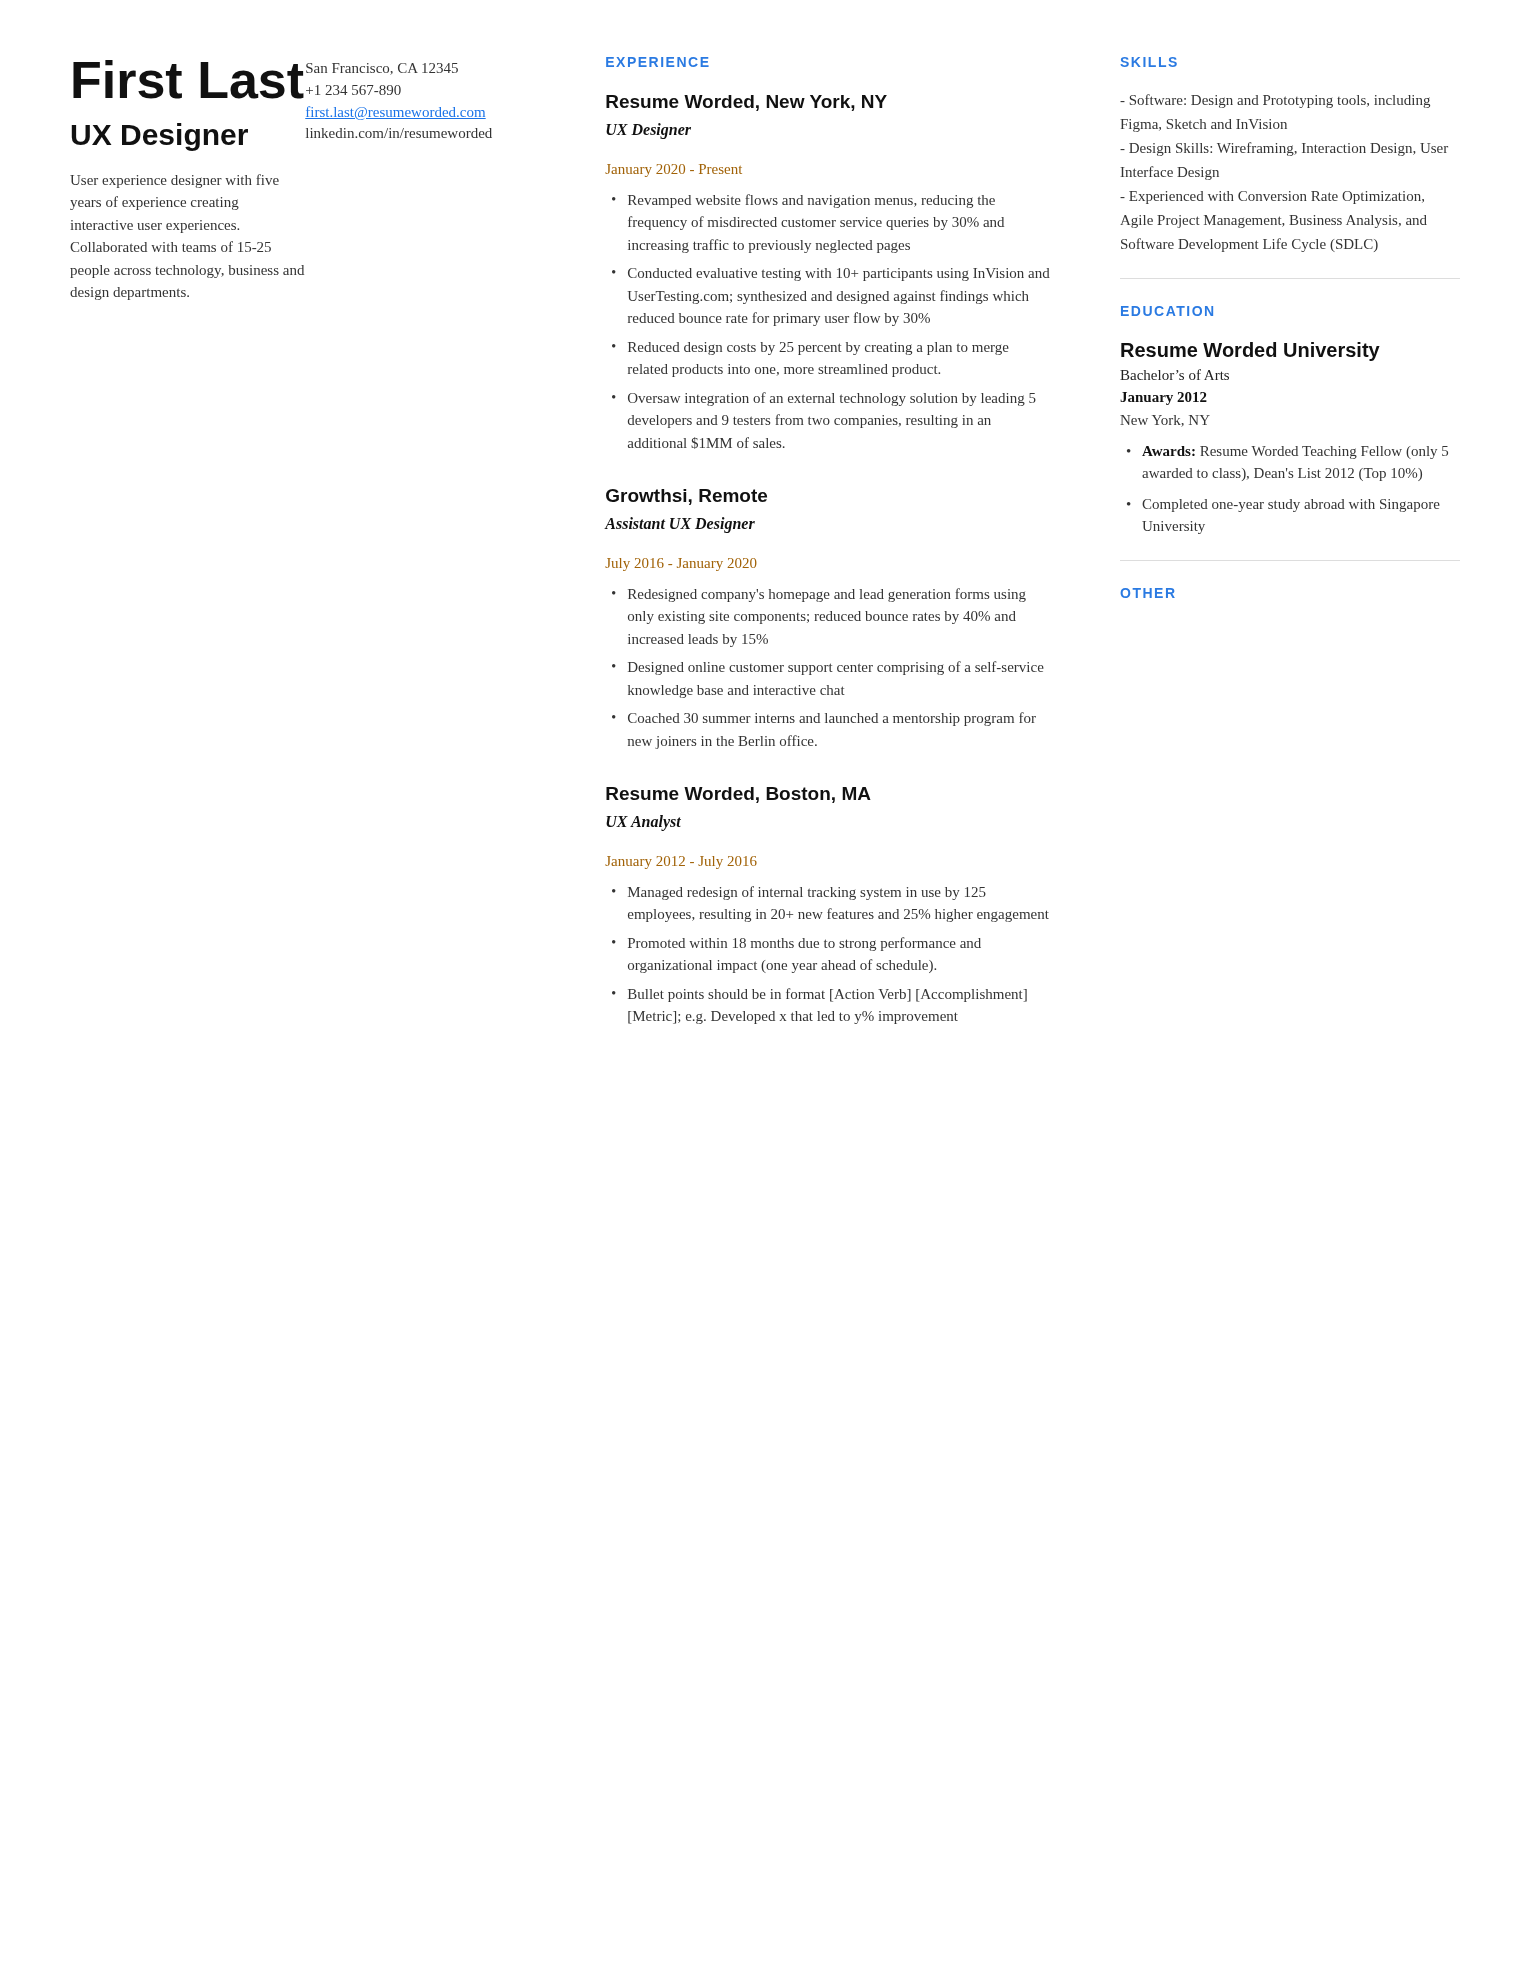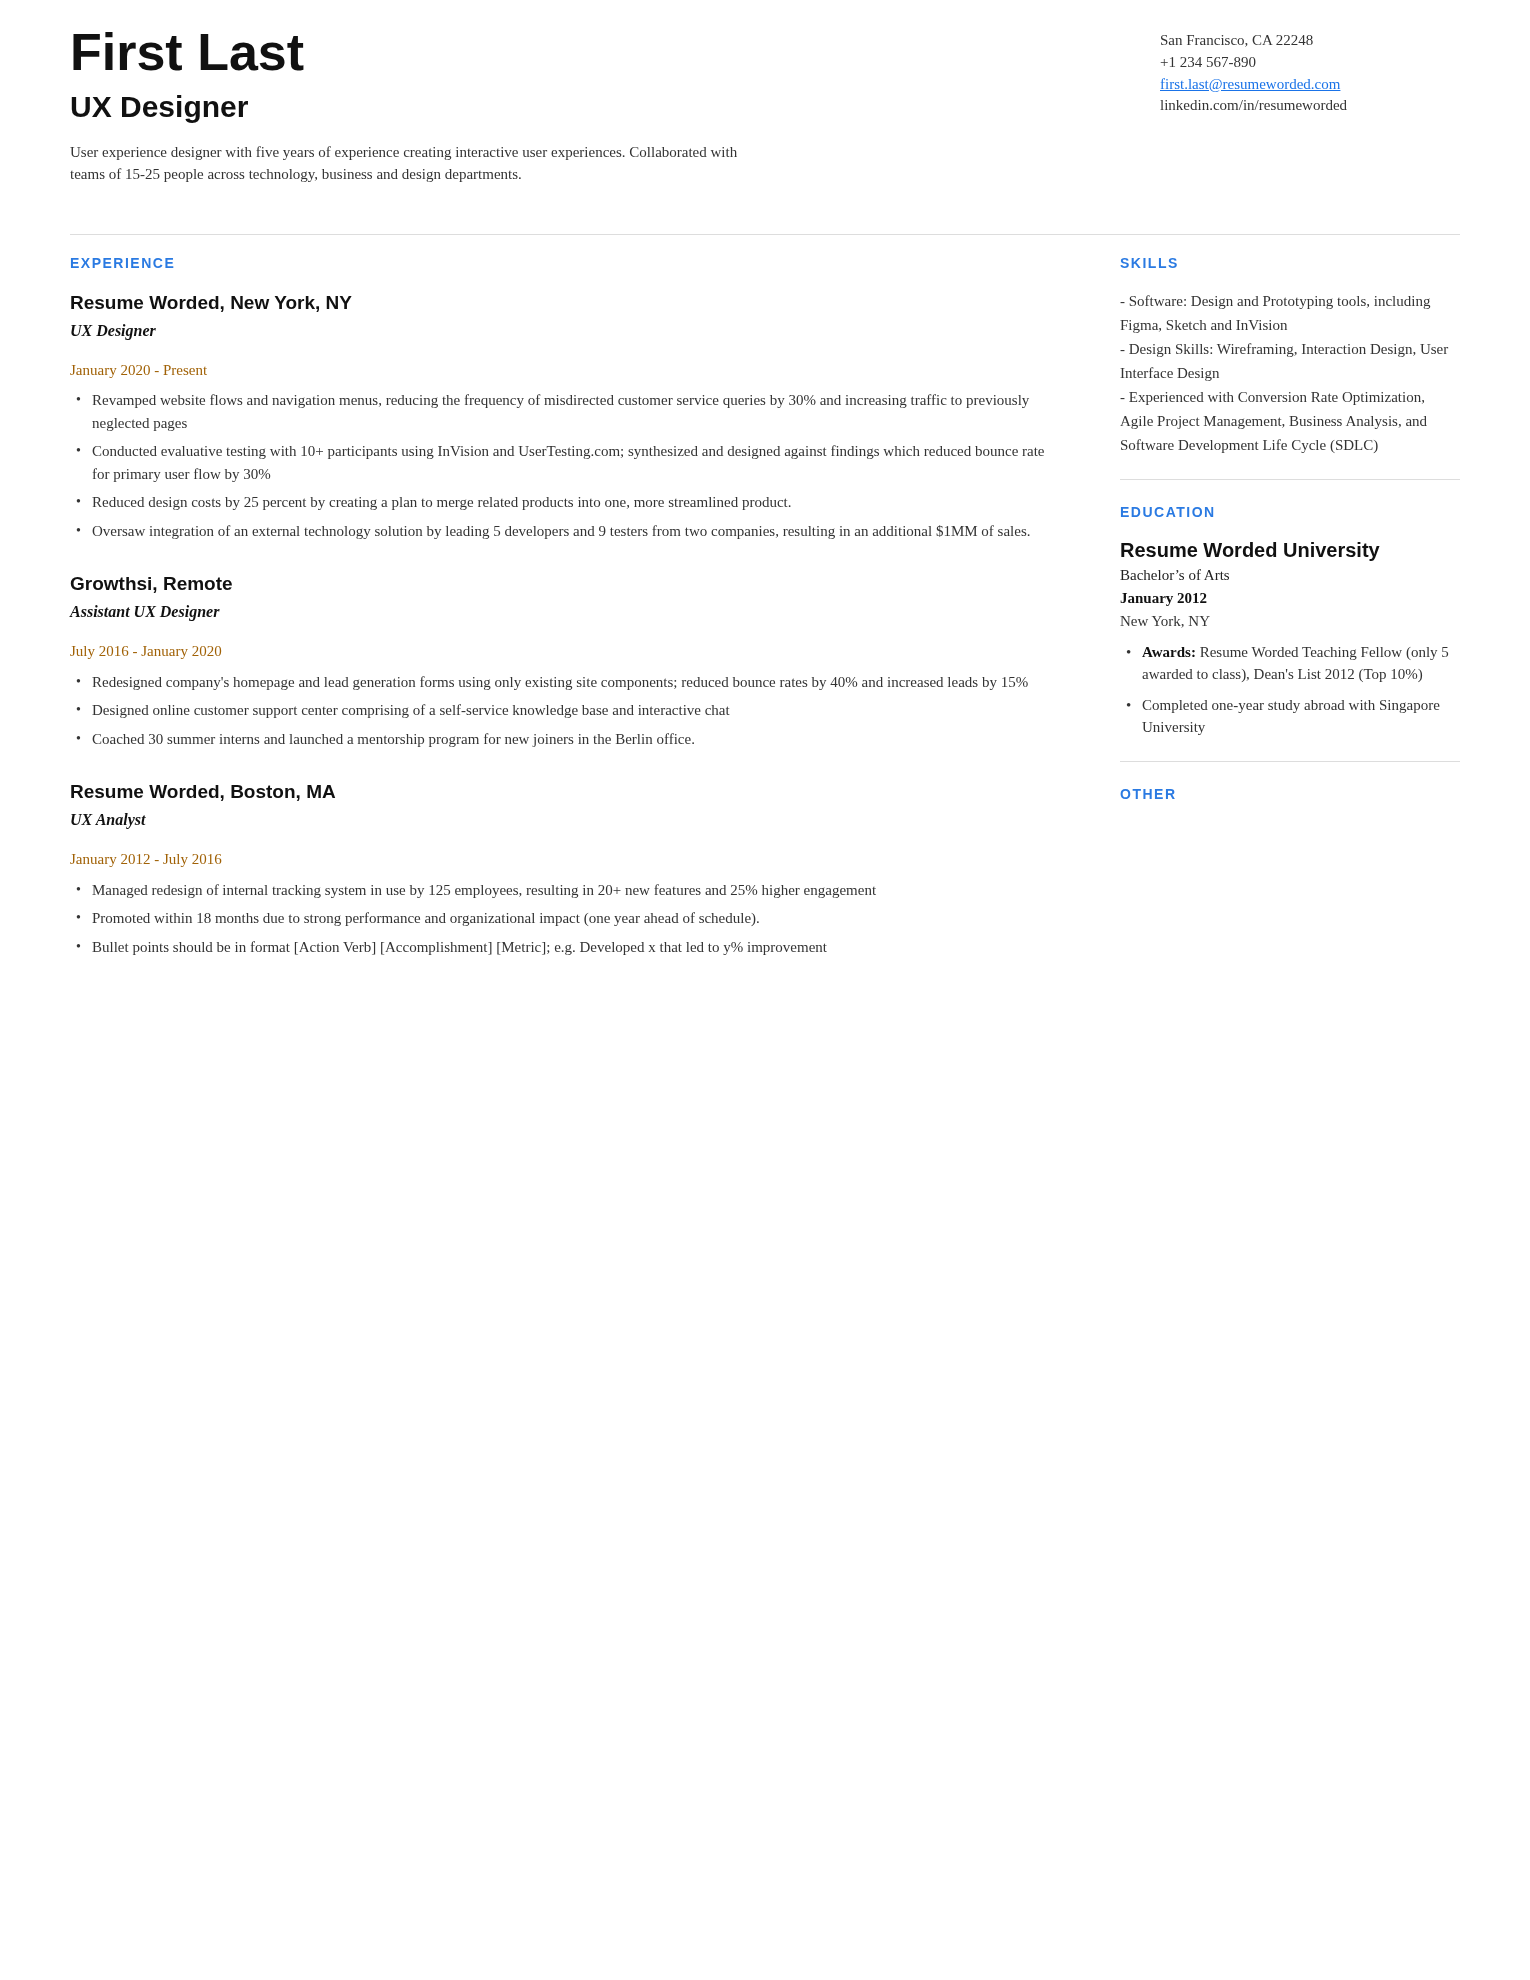--- a/index.html
+++ b/index.html
@@ -7,23 +7,23 @@
       font-family: Georgia, 'Times New Roman', serif;
       background: #fff;
       color: #222;
       font-size: 15px;
       line-height: 1.45;
     }
     .page {
       width: 1530px;
       min-height: 1980px;
       background: #fff;
-      padding: 24px 70px 60px 70px;
+      padding: 52px 70px 60px 70px;
       display: flex;
-      flex-direction: column;
+      flex-direction: row;
     }
     .header-section {
       display: flex;
       justify-content: space-between;
       margin-bottom: 30px;
     }
     .header-left {}
     .name {
       font-size: 52px;
       font-weight: 900;
@@ -192,21 +192,21 @@
 
 <div class="page">
 
   <div class="header-section">
     <div class="header-left">
       <div class="name">First Last</div>
       <div class="title">UX Designer</div>
       <div class="summary">User experience designer with five years of experience creating interactive user experiences. Collaborated with teams of 15-25 people across technology, business and design departments.</div>
     </div>
     <div class="header-right">
-      <div>San Francisco, CA 22248</div>
+      <div>San Francisco, CA 12345</div>
       <div>+1 234 567-890</div>
       <div><a class="email" href="#">first.last@resumeworded.com</a></div>
       <div>linkedin.com/in/resumeworded</div>
     </div>
   </div>
 
   <hr class="divider">
 
   <div class="main-content">
 

